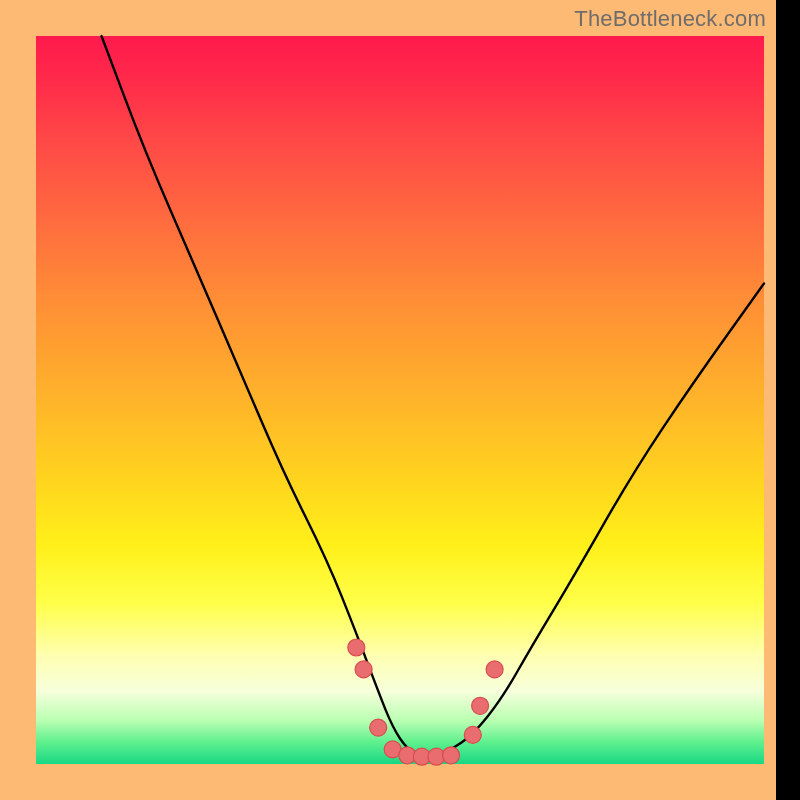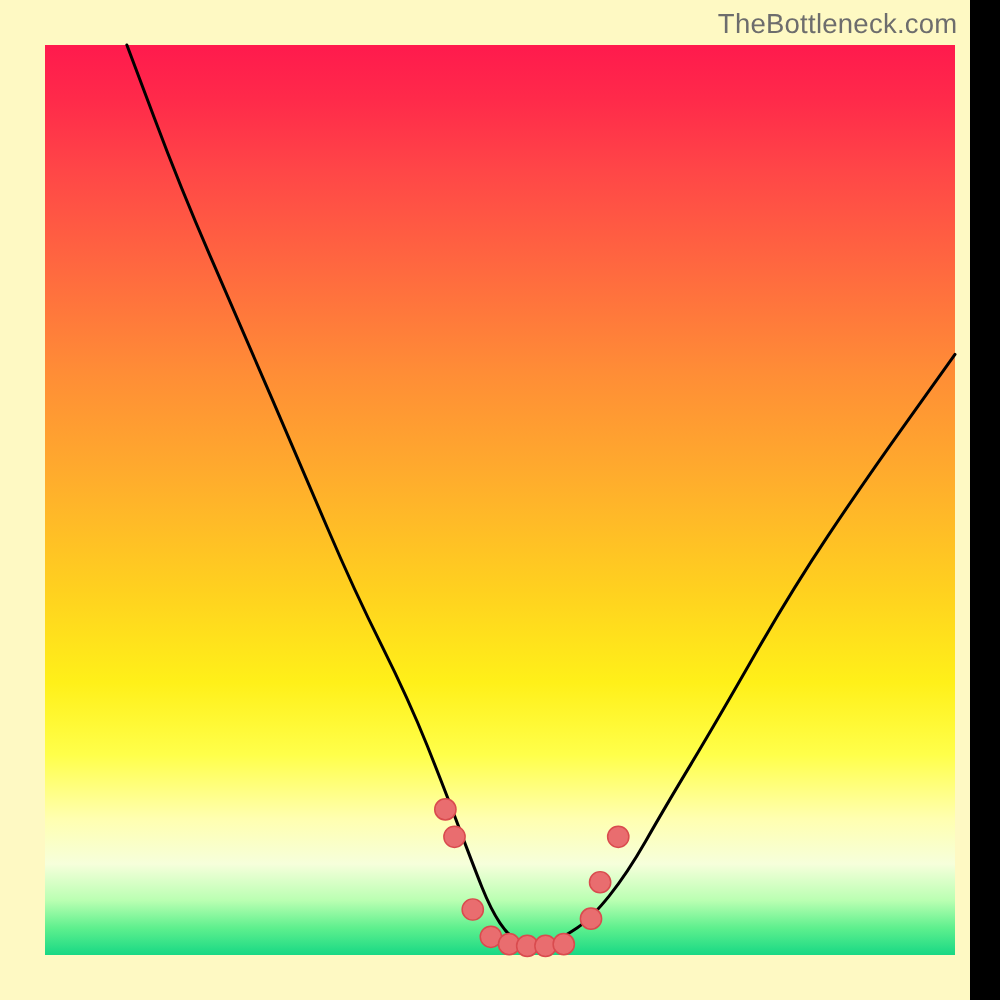--- a/index.html
+++ b/index.html
@@ -8,21 +8,21 @@
     width: 800px;
     height: 800px;
     overflow: hidden;
     background: #000;
     font-family: Arial, Helvetica, sans-serif;
   }
   .frame {
     position: relative;
     width: 776px;
     height: 800px;
-    background: #fef9c3;
+    background: #fdba74;
   }
   .plot-area {
     position: absolute;
     left: 36px;
     top: 36px;
     width: 728px;
     height: 728px;
     
     background: linear-gradient(
       to bottom,

